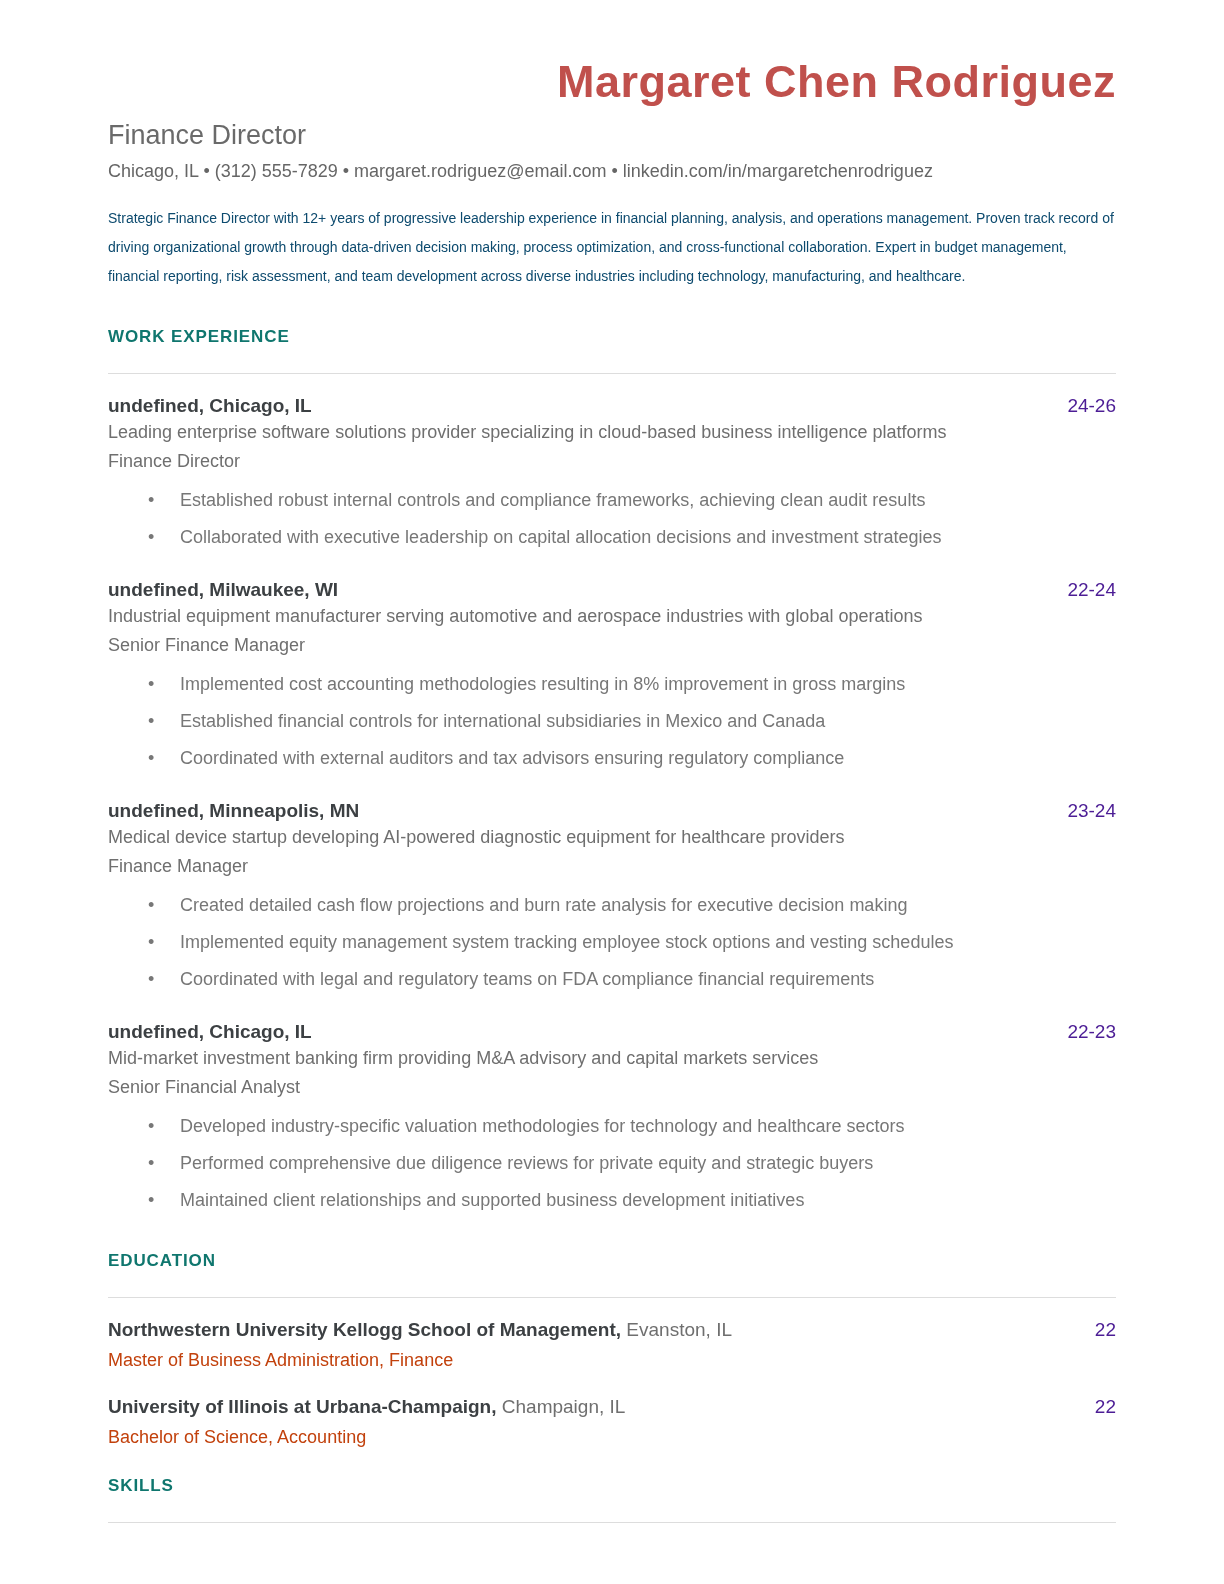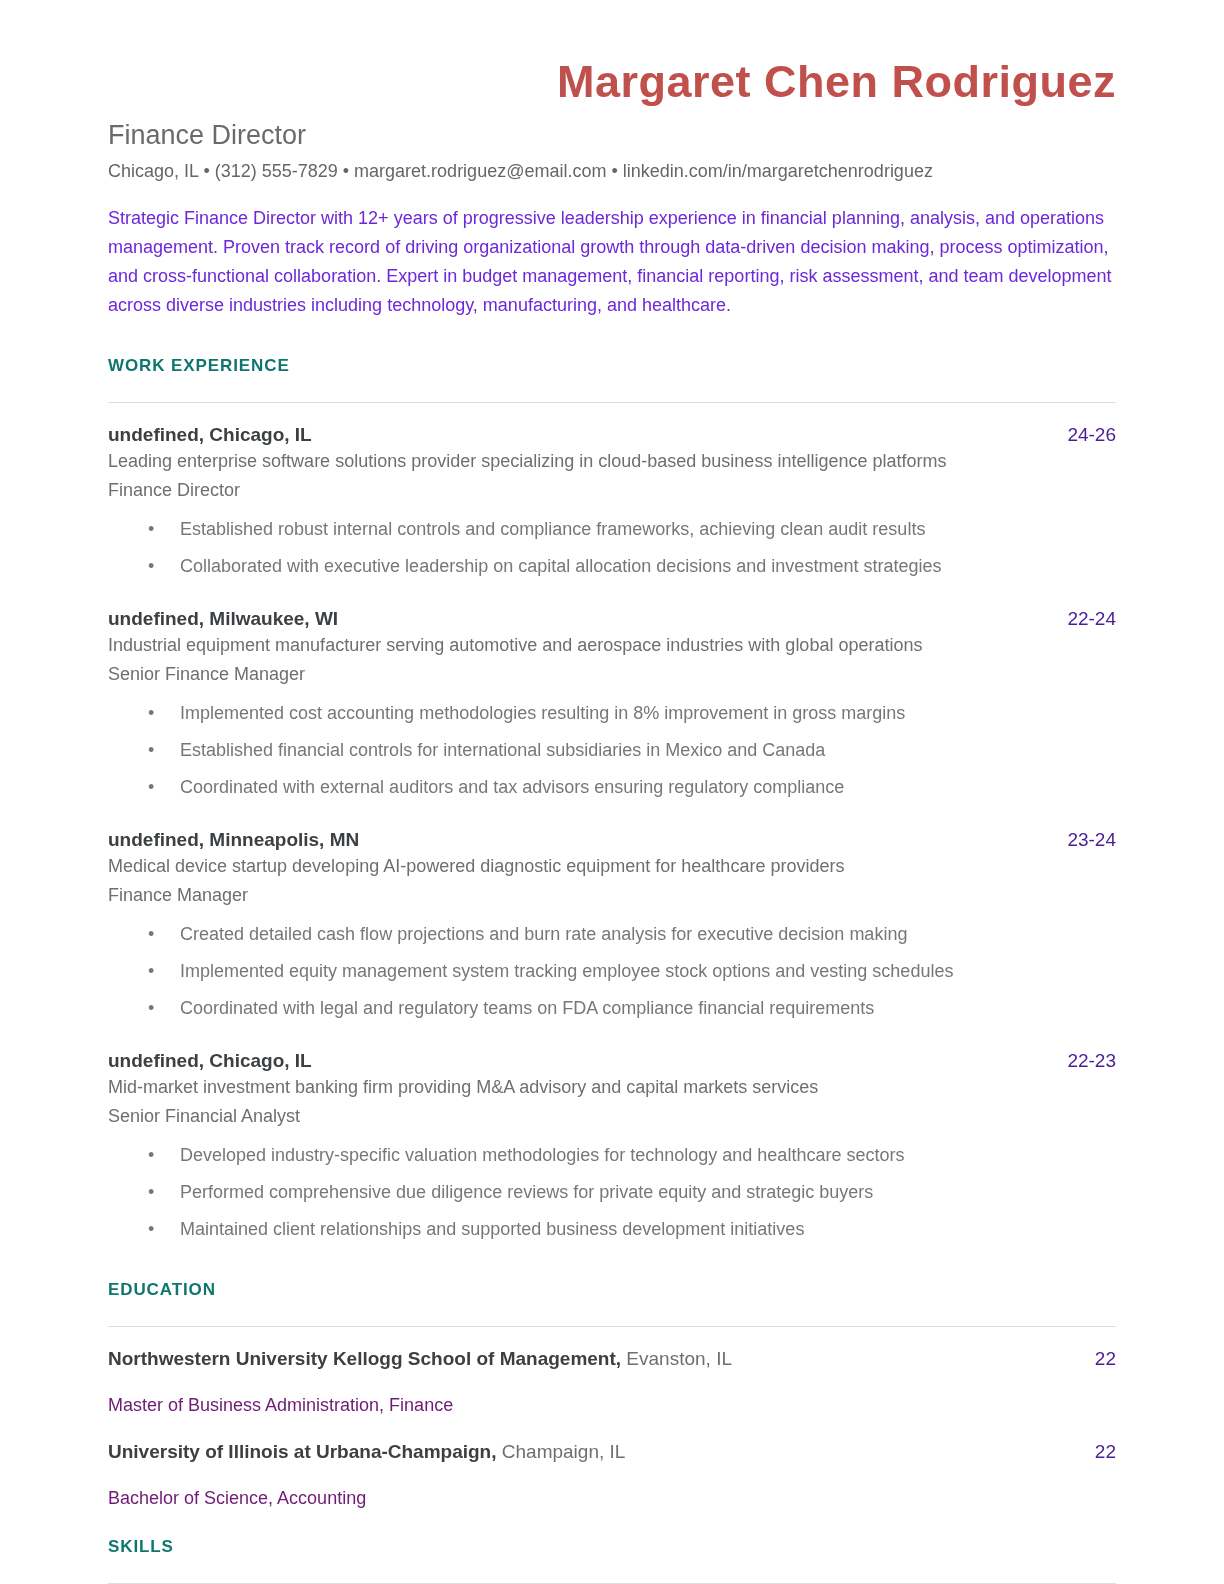--- a/index.html
+++ b/index.html
@@ -29,23 +29,23 @@
     font-weight: 400;
     color: #6a6a6a;
     margin-top: 12px;
   }
   .contact-line {
     font-size: 18px;
     color: #666666;
     margin-top: 10px;
   }
   .summary {
-    font-size: 18px;
-    line-height: 29px;
-    color: #6d28d9;
+    font-size: 14px;
+    line-height: 29px;
+    color: #0c4a6e;
     margin-top: 22px;
   }
   .section-heading {
     font-size: 17px;
     font-weight: 700;
     letter-spacing: 0.9px;
     color: #0f766e;
     margin-top: 36px;
   }
   .section-heading.tight { margin-top: 24px; }
@@ -98,22 +98,22 @@
     content: "\2022";
     position: absolute;
     left: 40px;
     top: 0;
     color: #777777;
   }
   .edu { margin-bottom: 20px; }
   .edu-degree {
     font-size: 18px;
     line-height: 29px;
-    color: #701a75;
-    margin-top: 20px;
+    color: #c2410c;
+    margin-top: 4px;
   }
 </style>
 </head>
 <body>
 
 <div class="page">
 
   <header>
     <h1 class="candidate-name">Margaret Chen Rodriguez</h1>
     <div class="candidate-title">Finance Director</div>

